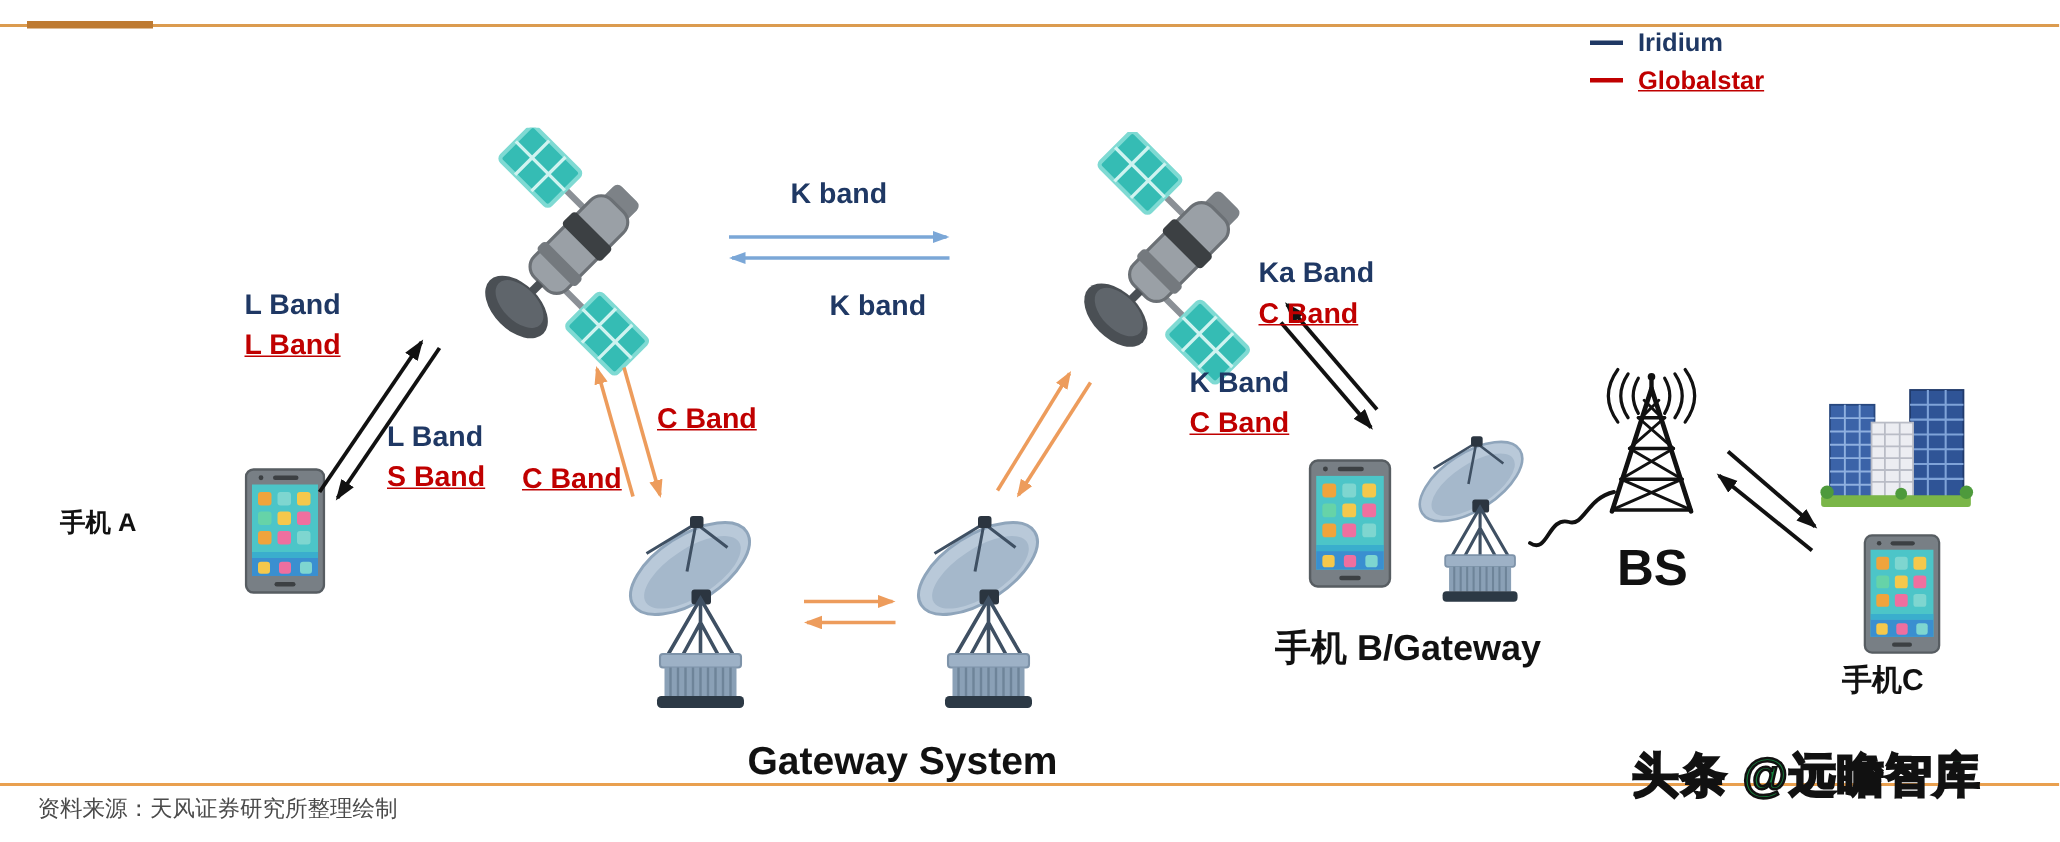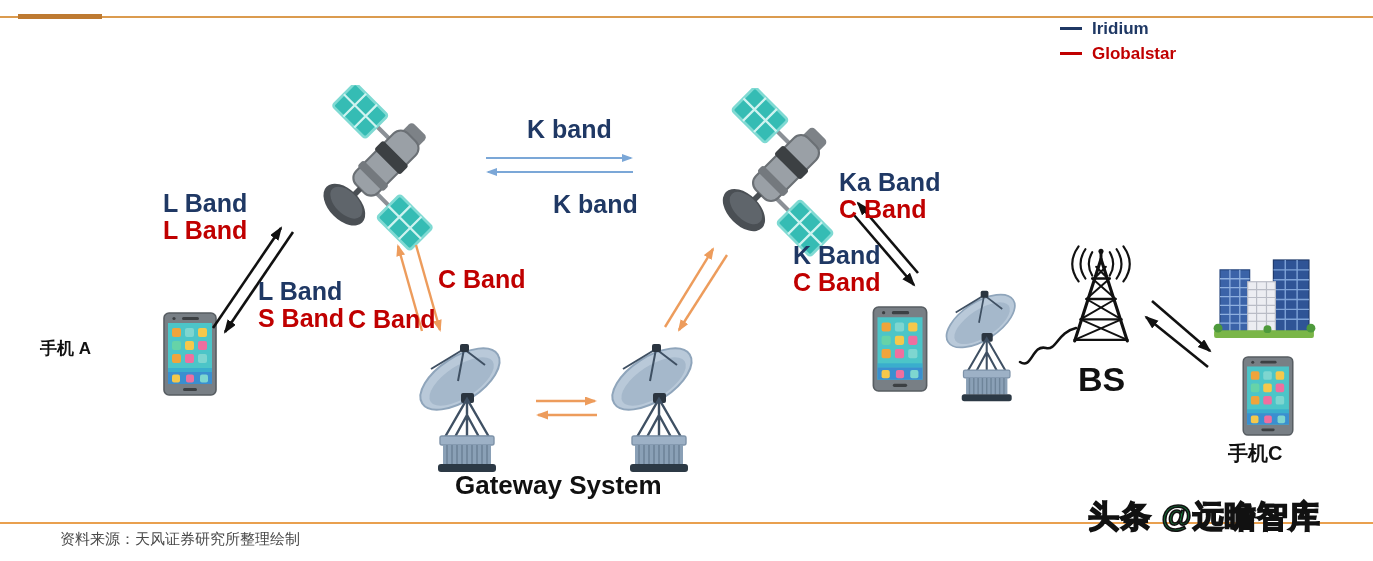--- a/index.html
+++ b/index.html
@@ -2,36 +2,36 @@
 <html><head>
 <meta charset="utf-8">
 <style>
   html,body{margin:0;padding:0;background:#fff;}
   #stage{
     position:relative;width:1373px;height:561px;background:#fff;overflow:hidden;
     font-family:"Liberation Sans","DejaVu Sans",sans-serif;
   }
   .abs{position:absolute;}
   .navy{color:#1F3864;}
-  .red{color:#C00000;}
-  .band{font-size:25px;font-weight:bold;line-height:27px;white-space:nowrap;}
+  .red{color:#C00000;text-decoration:underline;}
+  .band{font-size:19px;font-weight:bold;line-height:27px;white-space:nowrap;}
   .node-label{font-weight:bold;color:#111;white-space:nowrap;}
   
   .top-rule{left:0;top:16px;width:1373px;height:2px;background:#DB9B4F;}
   .top-rule-accent{left:18px;top:14px;width:84px;height:5px;background:#BE7A31;}
   .bottom-rule{left:0;top:522px;width:1373px;height:2px;background:#E9A04F;}
   
   .legend{left:1060px;top:16px;}
   .legend-row{display:flex;align-items:center;height:25px;}
   .legend-dash{display:inline-block;width:22px;height:3px;margin-right:10px;}
   .legend-dash.iridium{background:#1F3864;}
   .legend-dash.globalstar{background:#C00000;}
   .legend-label{font-size:17px;font-weight:bold;}
   
-  .source-note{left:25px;top:530px;font-size:15px;color:#4a4a4a;margin-left:35px;}
+  .source-note{left:25px;top:530px;font-size:15px;color:#4a4a4a;}
   .watermark{
     left:1088px;top:496px;font-size:31px;font-weight:bold;letter-spacing:1px;
     color:#15803d;-webkit-text-stroke:1.7px #111;white-space:nowrap;z-index:5;
   }
   svg{display:block;}
 </style>
 </head>
 <body>
 
 <svg width="0" height="0" style="position:absolute" aria-hidden="true">
@@ -248,20 +248,21 @@
     <div class="navy">Ka Band</div>
     <div class="red">C Band</div>
   </div>
 
   <div class="abs band" style="left:793px;top:242px">
     <div class="navy">K Band</div>
     <div class="red">C Band</div>
   </div>
 
   <div class="abs node-label" style="left:40px;top:337px;font-size:17px">手机 A</div>
-  <div class="abs node-label" style="left:455px;top:470px;width:250px;text-align:left;font-size:26px">Gateway System</div>
+  <div class="abs node-label" style="left:455px;top:492px;width:250px;text-align:right;font-size:26px">Gateway System</div>
+  <div class="abs node-label" style="left:850px;top:416px;font-size:24px">手机 B/Gateway</div>
   <div class="abs node-label" style="left:1078px;top:360px;font-size:34px">BS</div>
   <div class="abs node-label" style="left:1228px;top:440px;font-size:20px">手机C</div>
 
   <div class="abs source-note">资料来源：天风证券研究所整理绘制</div>
   <div class="abs watermark">头条 @远瞻智库</div>
 
 </div>
 
 </body></html>

